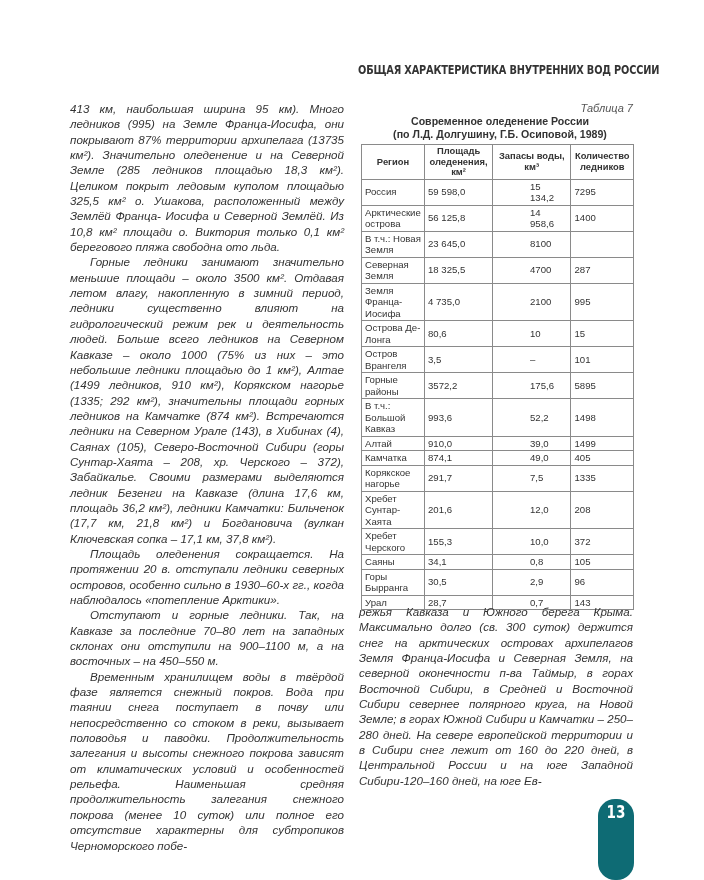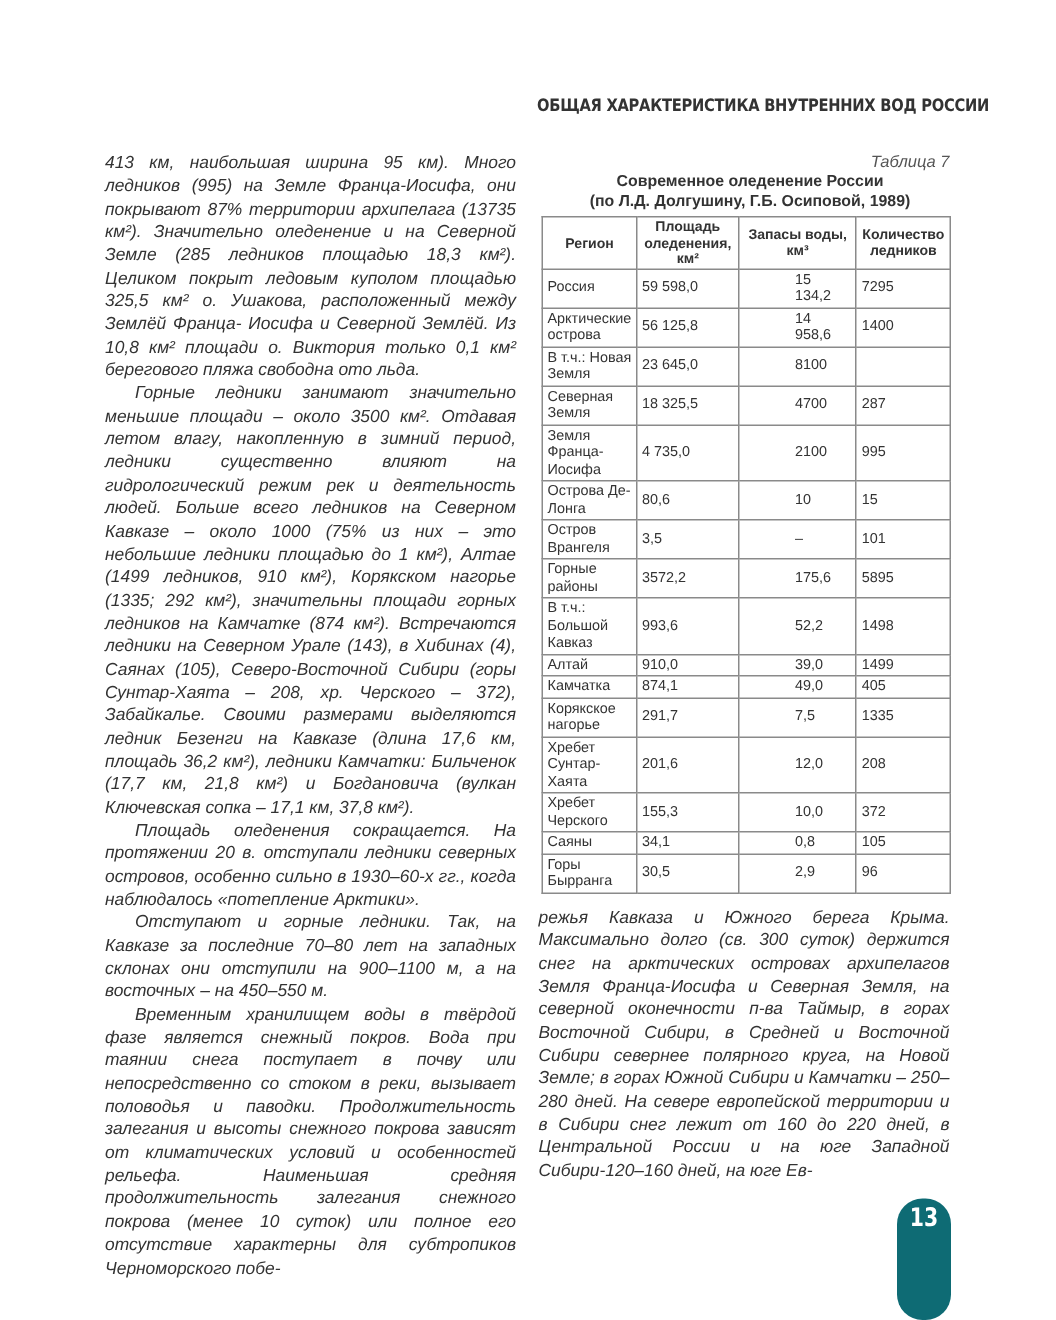--- a/index.html
+++ b/index.html
@@ -148,20 +148,26 @@
         <td class="num c1">34,1</td>
         <td class="num c2">0,8</td>
         <td class="num c3">105</td>
       </tr>
       <tr>
         <td class="region">Горы Бырранга</td>
         <td class="num c1">30,5</td>
         <td class="num c2">2,9</td>
         <td class="num c3">96</td>
       </tr>
+      <tr>
+        <td class="region">Урал</td>
+        <td class="num c1">28,7</td>
+        <td class="num c2">0,7</td>
+        <td class="num c3">143</td>
+      </tr>
     </tbody>
 </table>
 
 <div class="col col-right">
   <p>режья Кавказа и Южного берега Крыма. Максимально долго (св. 300 суток) держится снег на арктических островах архипелагов Земля Франца-Иосифа и Северная Земля, на северной оконечности п-ва Таймыр, в горах Восточной Сибири, в Средней и Восточной Сибири севернее полярного круга, на Новой Земле; в горах Южной Сибири и Камчатки – 250–280 дней. На севере европейской территории и в Сибири снег лежит от 160 до 220 дней, в Центральной России и на юге Западной Сибири-120–160 дней, на юге Ев-</p>
 </div>
 
 <div class="page-tab">
   <div class="page-num">13</div>
 </div>

